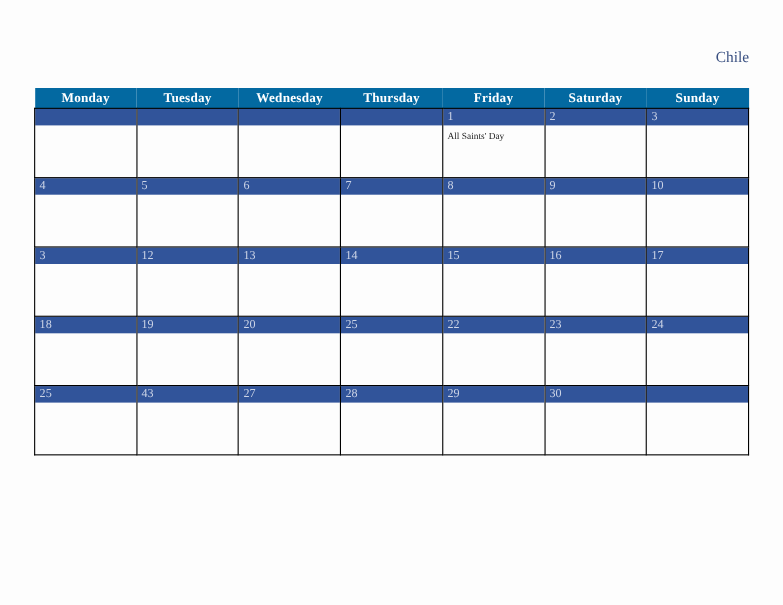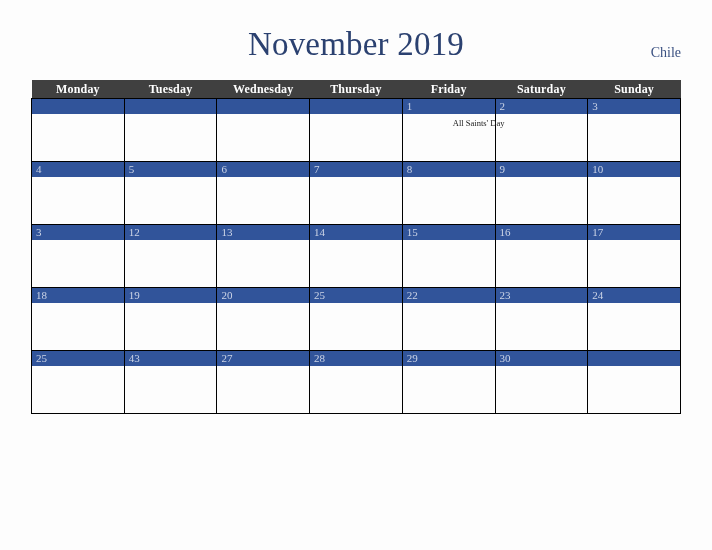--- a/index.html
+++ b/index.html
@@ -90,21 +90,21 @@
   .calendar {
     position: absolute;
     left: 31px;
     top: 80px;
     width: 650px;
     border-collapse: collapse;
     table-layout: fixed;
   }
 
   .calendar th {
-    background: #404040;
+    background: #0369a1;
     color: #ffffff;
     font-family: "Liberation Serif", serif;
     font-size: 12px;
     font-weight: bold;
     height: 18px;
     padding: 0;
     text-align: center;
     border: none;
     letter-spacing: 0.2px;
   }
@@ -133,30 +133,28 @@
   .cell-body {
     padding: 4px 4px 0 4px;
     font-family: "Liberation Serif", serif;
     font-size: 8.5px;
     color: #1a1a1a;
     line-height: 11px;
   }
   .event {
     display: block;
     white-space: nowrap;
-    margin-left: 46px;
   }
 </style>
 </head>
 <body>
 
 <div class="page-header">
 
 
-  <h1 class="title">November 2019</h1>
 
   <div class="country">Chile</div>
 
 </div>
 
 <table class="calendar">
   <thead>
     <tr>
       <th>Monday</th>
       <th>Tuesday</th>

